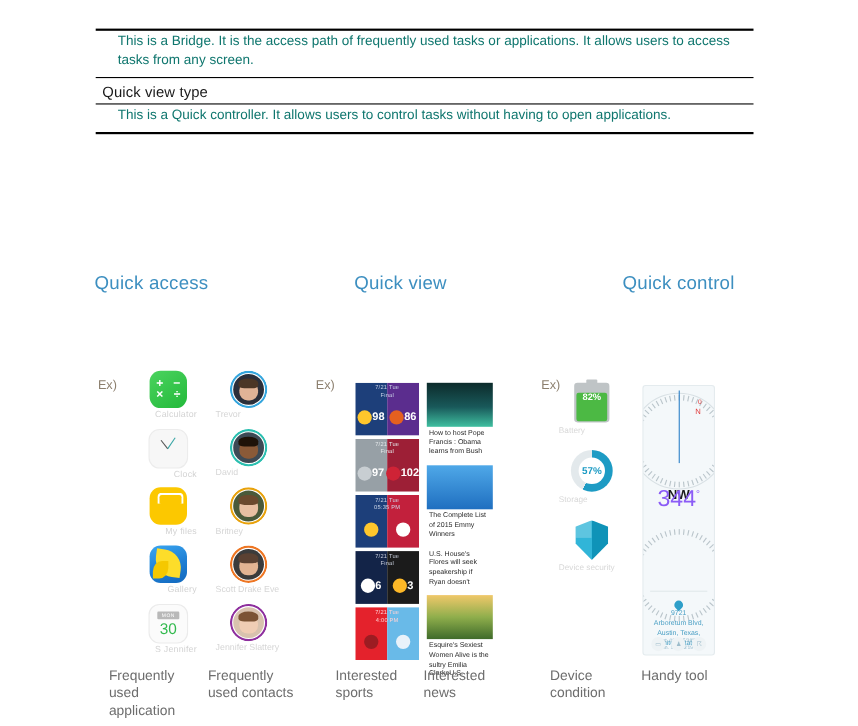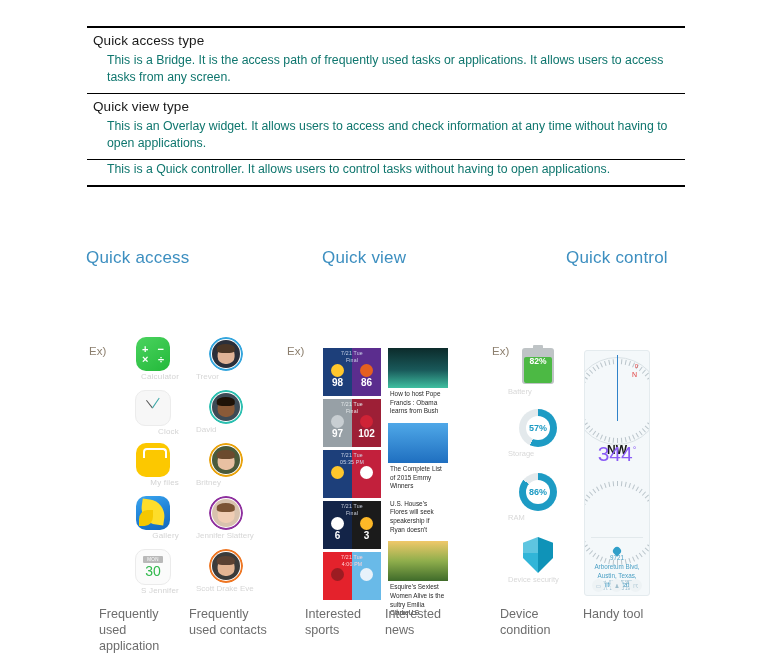--- a/index.html
+++ b/index.html
@@ -69,21 +69,21 @@
   .avatar{width:34px;height:34px;border-radius:50%;margin:0 auto;position:relative;overflow:hidden;}
   .avatar .ring{position:absolute;inset:0;border-radius:50%;border:2.5px solid #000;box-sizing:border-box;}
   .avatar .face{position:absolute;inset:3px;border-radius:50%;overflow:hidden;}
   .contact-label{font-size:8px;color:#d6d6d6;text-align:left;margin-top:1px;line-height:1.15;}
 
   
   .sports{position:absolute;left:323px;top:348px;width:58px;}
   .scard{width:58px;height:48px;margin-bottom:3px;position:relative;overflow:hidden;display:flex;flex-direction:column;}
   .scard .date{font-size:5.2px;text-align:center;padding-top:2px;line-height:1.35;letter-spacing:.2px;}
   .scard .teams{flex:1;display:flex;}
-  .scard .half{flex:1;display:flex;flex-direction:column;align-items:center;justify-content:flex-start;padding-bottom:1px;position:relative;}
+  .scard .half{flex:1;display:flex;flex-direction:row;align-items:center;justify-content:center;padding-bottom:1px;position:relative;}
   .scard .logo{width:13px;height:13px;border-radius:50%;margin-bottom:1px;}
   .scard .score{font-size:10px;color:#fff;font-weight:bold;line-height:1;}
   .scard .bgsplit{position:absolute;inset:0;display:flex;z-index:0;}
   .scard .bgsplit div{flex:1;}
   .scard .fg{position:relative;z-index:1;display:flex;flex-direction:column;height:100%;width:100%;}
 
   
   .news{position:absolute;left:388px;top:348px;width:60px;}
   .ncard{width:60px;margin-bottom:4px;background:#fff;}
   .nimg{width:60px;height:40px;position:relative;overflow:hidden;}
@@ -139,28 +139,26 @@
   #cap5{left:500px;top:606px;width:64px;}
   #cap6{left:583px;top:606px;width:80px;}
 </style>
 </head>
 <body>
 
 <div class="table-wrap">
   <div class="rule-thick"></div>
 
   <div>
-    <div class="row-head">Quick access type</div>
     <div class="row-body">This is a Bridge. It is the access path of frequently used tasks or applications. It allows users to access tasks from any screen.</div>
   </div>
   <div class="rule-thin"></div>
 
   <div>
     <div class="row-head">Quick view type</div>
-    <div class="row-body">This is an Overlay widget. It allows users to access and check information at any time without having to open applications.</div>
   </div>
   <div class="rule-thin"></div>
 
   <div>
     <div class="row-body">This is a Quick controller. It allows users to control tasks without having to open applications.</div>
   </div>
   <div class="rule-thick"></div>
 </div>
 
 <div class="sec-head" id="h-access">Quick access</div>
@@ -238,37 +236,37 @@
         <div class="face" style="background:#4a5a3a">
           <div style="position:absolute;left:50%;top:26%;width:60%;height:58%;transform:translateX(-50%);border-radius:48% 48% 45% 45%;background:#e8c0a2"></div>
           <div style="position:absolute;left:50%;top:16%;width:66%;height:30%;transform:translateX(-50%);border-radius:50% 50% 30% 30%;background:#6b4a2e"></div>
         </div>
         <div class="ring" style="border-color:#e8a20c"></div>
       </div>
       <div class="contact-label">Britney</div>
     </div>
     <div class="contact-item">
       <div class="avatar">
+        <div class="face" style="background:#3b3b3b">
+          <div style="position:absolute;left:50%;top:26%;width:60%;height:58%;transform:translateX(-50%);border-radius:48% 48% 45% 45%;background:#e3b493"></div>
+          <div style="position:absolute;left:50%;top:16%;width:66%;height:30%;transform:translateX(-50%);border-radius:50% 50% 30% 30%;background:#5b4132"></div>
+        </div>
+        <div class="ring" style="border-color:#ee7623"></div>
+      </div>
+      <div class="contact-label">Scott Drake Eve</div>
+    </div>
+    <div class="contact-item">
+      <div class="avatar">
         <div class="face" style="background:#d8c2ae">
           <div style="position:absolute;left:50%;top:26%;width:60%;height:58%;transform:translateX(-50%);border-radius:48% 48% 45% 45%;background:#f0cdb4"></div>
           <div style="position:absolute;left:50%;top:16%;width:66%;height:30%;transform:translateX(-50%);border-radius:50% 50% 30% 30%;background:#7b5334"></div>
         </div>
         <div class="ring" style="border-color:#8e2f9e"></div>
       </div>
       <div class="contact-label">Jennifer Slattery</div>
-    </div>
-    <div class="contact-item">
-      <div class="avatar">
-        <div class="face" style="background:#3b3b3b">
-          <div style="position:absolute;left:50%;top:26%;width:60%;height:58%;transform:translateX(-50%);border-radius:48% 48% 45% 45%;background:#e3b493"></div>
-          <div style="position:absolute;left:50%;top:16%;width:66%;height:30%;transform:translateX(-50%);border-radius:50% 50% 30% 30%;background:#5b4132"></div>
-        </div>
-        <div class="ring" style="border-color:#ee7623"></div>
-      </div>
-      <div class="contact-label">Scott Drake Eve</div>
     </div>
   </div>
 
 <div class="sports" id="sports-list">
     <div class="scard">
       <div class="bgsplit">
         <div style="background:#1d3f7a"></div>
         <div style="background:#5b2d8e"></div>
       </div>
       <div class="fg">
@@ -406,28 +404,20 @@
       </div>
       <div class="dev-label">Battery</div>
     </div>
     <div class="devitem">
       <div class="donut" style="background:conic-gradient(#1d9bc4 0deg 205.20000000000002deg,#e3e9ec 205.20000000000002deg 360deg)">
         <div class="hole">
           <span class="pct">57%</span>
         </div>
       </div>
       <div class="dev-label">Storage</div>
-    </div>
-    <div class="devitem">
-      <div class="donut" style="background:conic-gradient(#1d9bc4 0deg 309.6deg,#e3e9ec 309.6deg 360deg)">
-        <div class="hole">
-          <span class="pct">86%</span>
-        </div>
-      </div>
-      <div class="dev-label">RAM</div>
     </div>
     <div class="devitem">
       <div class="shield">
         <div class="s"></div>
         <div class="hl"></div>
       </div>
       <div class="dev-label">Device security</div>
     </div>
   </div>
 

